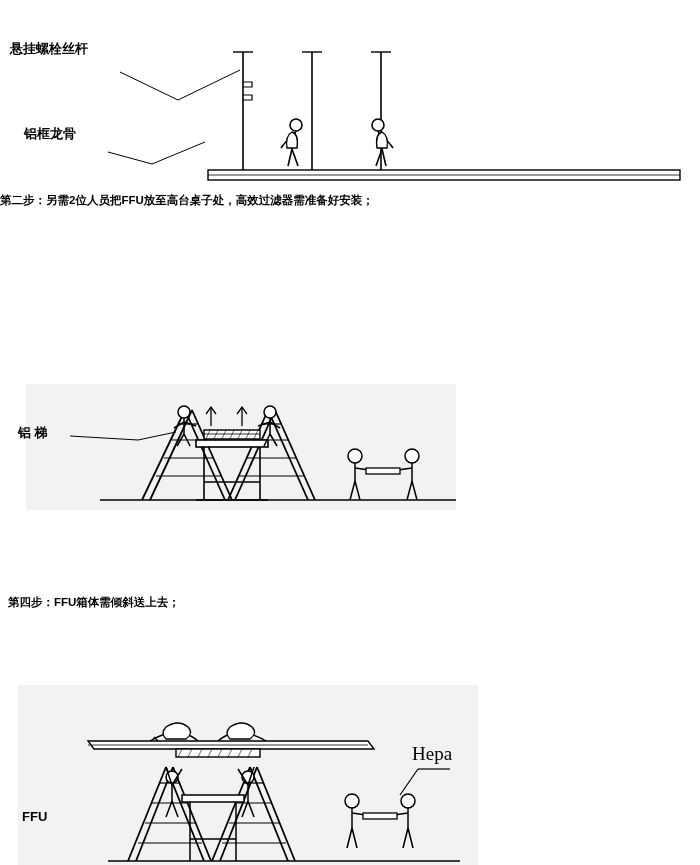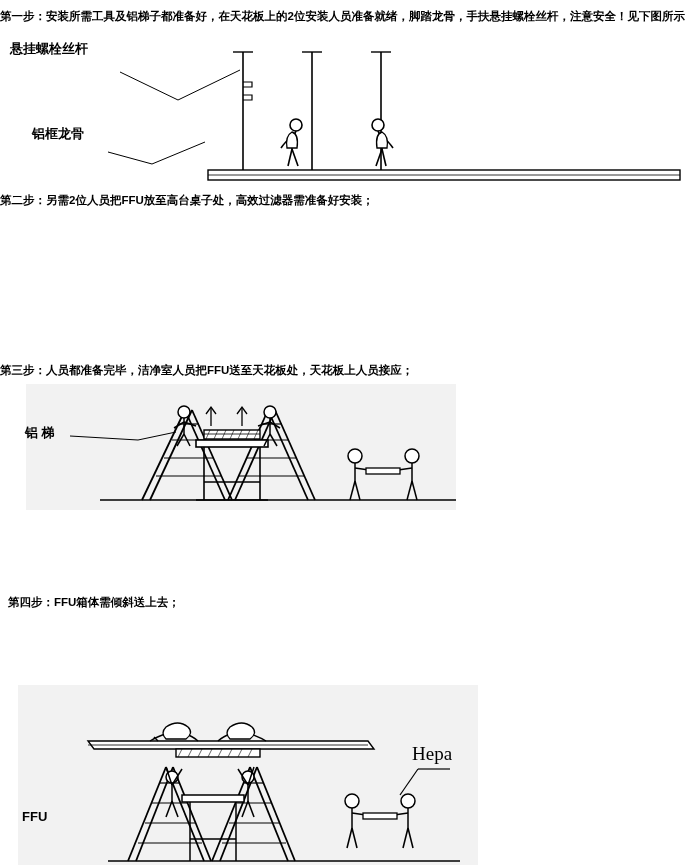--- a/index.html
+++ b/index.html
@@ -61,25 +61,20 @@
   .s2fig { top: 212px; }
   .s3 { top: 362px; }
   .s3fig { top: 378px; }
   .s4 { top: 594px; margin-left: 8px; }
 </style>
 </head>
 <body>
 
 <div class="page">
 
-  <div class="block s1">
-    <div class="step-text">
-      <span class="lead">第一步：</span><span class="body">安装所需工具及铝梯子都准备好，在天花板上的2位安装人员准备就绪，脚踏龙骨，手扶悬挂螺栓丝杆，注意安全！见下图所示</span>
-    </div>
-  </div>
 
   <div class="block s1fig fig">
     <svg width="700" height="170" viewBox="0 0 700 170">
 
       <rect x="208" y="148" width="472" height="10" fill="none" stroke="#000" stroke-width="1.4"></rect>
       <line x1="208" y1="153" x2="680" y2="153" stroke="#000" stroke-width="0.8"></line>
 
       <g stroke="#000" stroke-width="1.6" fill="none">
         <line x1="243" y1="30" x2="243" y2="148"></line>
         <line x1="312" y1="30" x2="312" y2="148"></line>
@@ -115,21 +110,21 @@
       <path d="M382 110 q-7 2 -5 16 l10 0 q2 -12 -5 -16 z" fill="#fff" stroke="#000" stroke-width="1.4"></path>
 
       <line x1="120" y1="50" x2="178" y2="78" stroke="#000" stroke-width="1"></line>
       <line x1="178" y1="78" x2="240" y2="48" stroke="#000" stroke-width="1"></line>
 
       <line x1="108" y1="130" x2="152" y2="142" stroke="#000" stroke-width="1"></line>
       <line x1="152" y1="142" x2="205" y2="120" stroke="#000" stroke-width="1"></line>
     </svg>
 
     <div style="position:absolute; left:10px; top:18px;" class="label-cn">悬挂螺栓丝杆</div>
-    <div style="position:absolute; left:32px; top:103px;text-align:center;" class="label-cn">铝框龙骨</div>
+    <div style="position:absolute; left:24px; top:103px;text-align:center;" class="label-cn">铝框龙骨</div>
   </div>
 
   <div class="block s2">
     <div class="step-text">
       <span class="lead">第二步：</span><span class="body">另需2位人员把FFU放至高台桌子处，高效过滤器需准备好安装；</span>
     </div>
   </div>
 
   <div class="block s2fig fig">
     <svg width="700" height="135" viewBox="0 0 700 135">
@@ -225,28 +220,23 @@
         <path d="M412 86 l-14 2"></path>
         <path d="M412 99 l5 19"></path>
         <path d="M412 99 l-5 19"></path>
       </g>
       <rect x="366" y="86" width="34" height="6" fill="#fff" stroke="#000" stroke-width="1.3"></rect>
 
       <line x1="70" y1="54" x2="138" y2="58" stroke="#000" stroke-width="1"></line>
       <line x1="138" y1="58" x2="176" y2="50" stroke="#000" stroke-width="1"></line>
     </svg>
 
-    <div style="position:absolute; left:25px; top:42px;" class="label-cn">铝 梯</div>
-  </div>
-
-  <div class="block s3">
-    <div class="step-text">
-      <span class="lead">第三步：</span><span class="body">人员都准备完毕，洁净室人员把FFU送至天花板处，天花板上人员接应；</span>
-    </div>
-  </div>
+    <div style="position:absolute; left:18px; top:42px;" class="label-cn">铝 梯</div>
+  </div>
+
 
   <div class="block s3fig fig">
     <svg width="700" height="205" viewBox="0 0 700 205">
       <rect x="18" y="2" width="460" height="196" fill="#f2f2f2" stroke="none"></rect>
 
       <line x1="108" y1="178" x2="460" y2="178" stroke="#000" stroke-width="1.6"></line>
 
       <g stroke="#000" stroke-width="1.4" fill="#fff">
         <polygon points="88,58 368,58 374,66 94,66"></polygon>
       </g>

